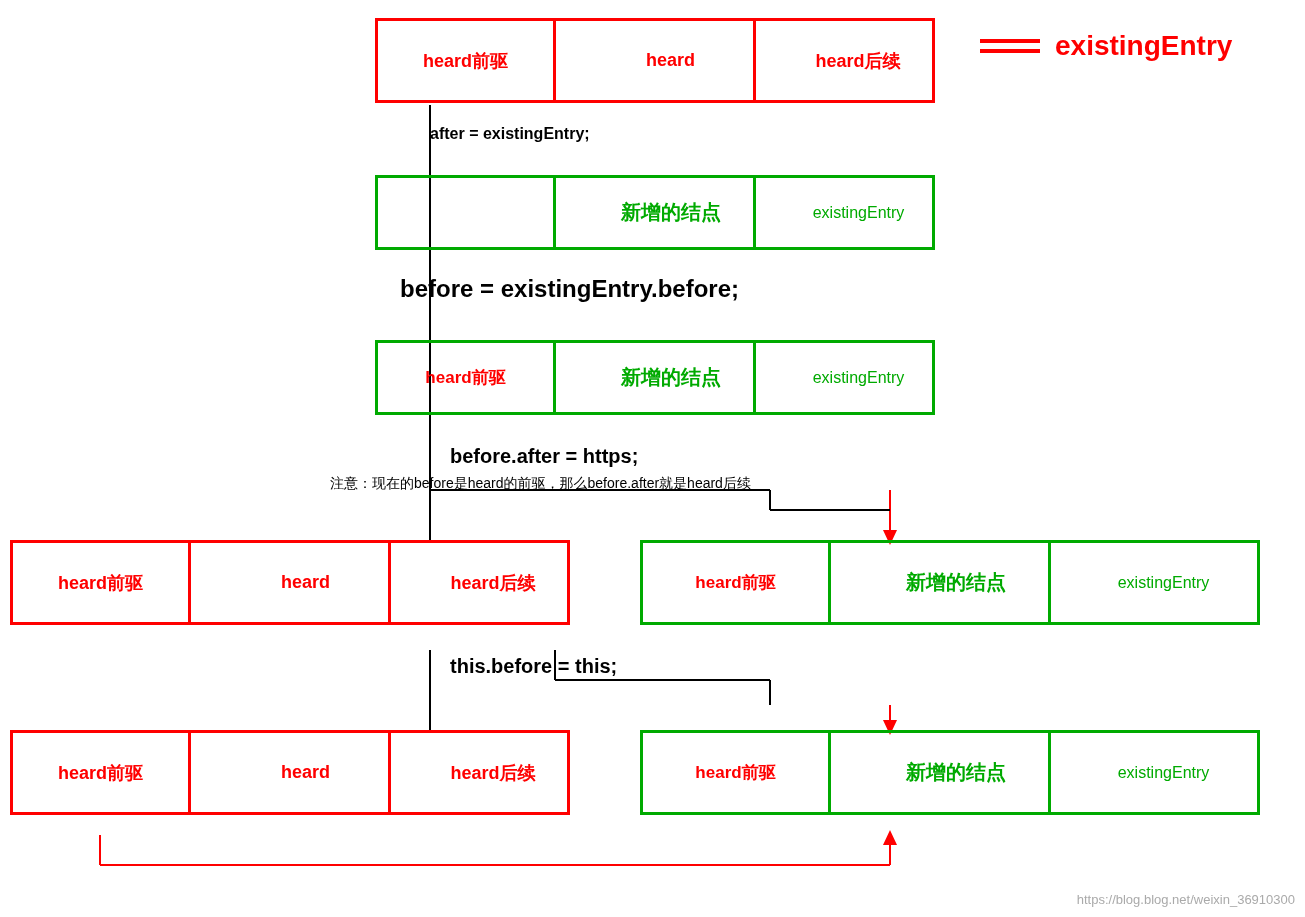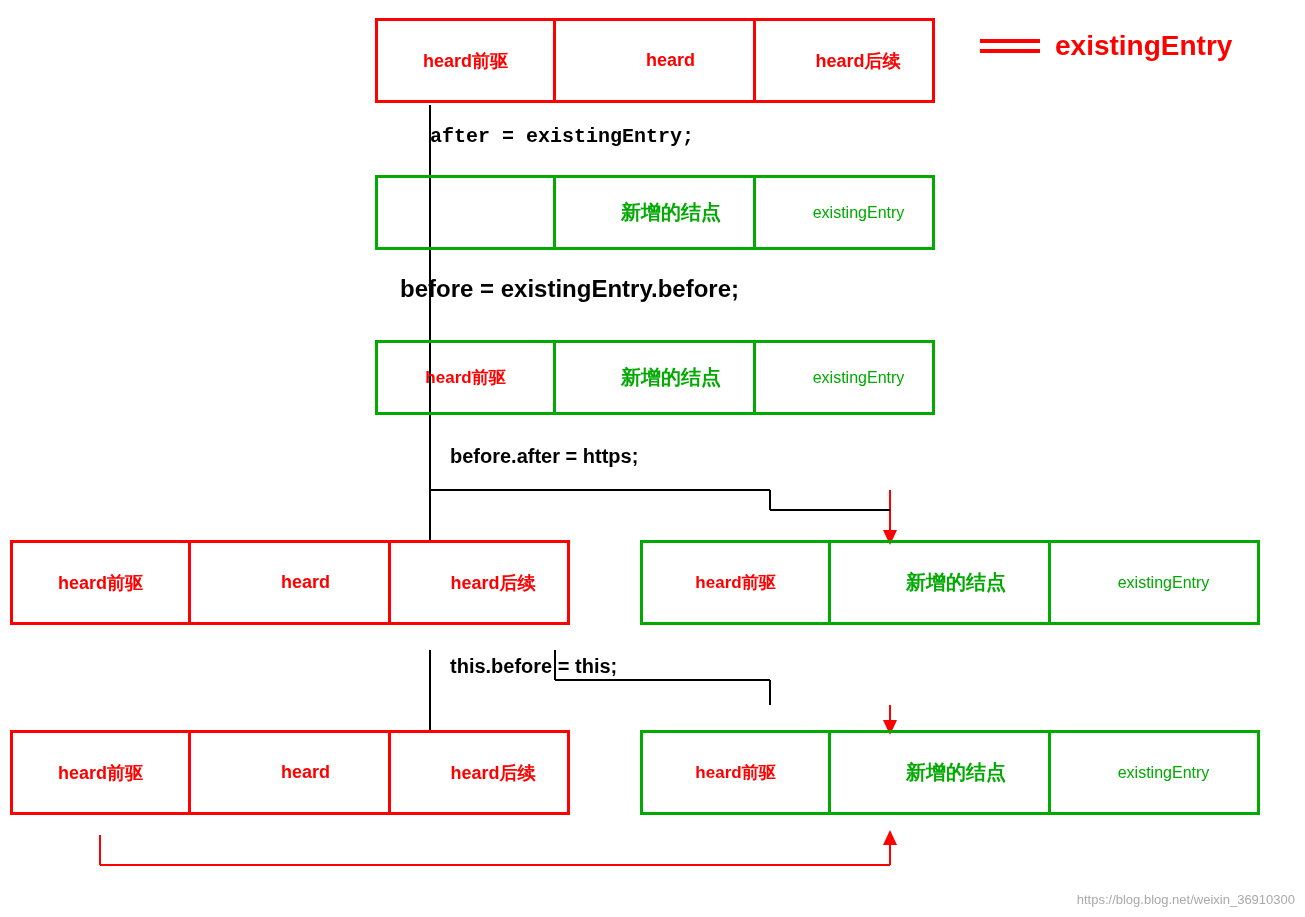--- a/index.html
+++ b/index.html
@@ -143,38 +143,39 @@
   </div>
 
   <div class="legend" style="top: 30px; left: 980px;">
     <div class="legend-lines">
       <div class="legend-line"></div>
       <div class="legend-line"></div>
     </div>
     <div class="legend-label">existingEntry</div>
   </div>
 
-  <div class="label-text" style="top: 125px; left: 430px; font-size: 20px; font-family: Liberation Mono, monospace;">after  = existingEntry;</div>
+  <div class="label-text" style="top: 125px; left: 430px; font-size: 16px;">after  = existingEntry;</div>
 
   <div class="node-box green-border" style="top: 175px; left: 375px; width: 560px; height: 75px;">
     <div class="cell" style="min-width:175px; border-color:#00aa00;"></div>
     <div class="cell green-text" style="min-width:200px; border-color:#00aa00; font-size:20px;">新增的结点</div>
     <div class="cell green-text" style="min-width:175px; border-color:#00aa00; font-size:16px; font-weight:normal;">existingEntry</div>
   </div>
 
   <div class="label-text" style="top: 275px; left: 400px; font-size: 24px;">before = existingEntry.before;</div>
 
   <div class="node-box green-border" style="top: 340px; left: 375px; width: 560px; height: 75px;">
     <div class="cell red-text" style="min-width:175px; border-color:#00aa00; font-size:17px;">heard前驱</div>
     <div class="cell green-text" style="min-width:200px; border-color:#00aa00; font-size:20px;">新增的结点</div>
     <div class="cell green-text" style="min-width:175px; border-color:#00aa00; font-size:16px; font-weight:normal;">existingEntry</div>
   </div>
 
   <div class="label-text" style="top: 445px; left: 450px; font-size: 20px;">before.after = https;</div>
 
+  <div class="label-text normal" style="top: 475px; left: 330px; font-size: 14px; font-weight: normal;">注意：现在的before是heard的前驱，那么before.after就是heard后续</div>
 
   <div class="node-box red-border" style="top: 540px; left: 10px; width: 560px; height: 85px;">
     <div class="cell red-text" style="min-width:175px; border-color:#ff0000; font-size:18px;">heard前驱</div>
     <div class="cell red-text" style="min-width:200px; border-color:#ff0000;">heard</div>
     <div class="cell red-text" style="min-width:175px; border-color:#ff0000; font-size:18px;">heard后续</div>
   </div>
 
   <div class="node-box green-border" style="top: 540px; left: 640px; width: 620px; height: 85px;">
     <div class="cell red-text" style="min-width:185px; border-color:#00aa00; font-size:17px;">heard前驱</div>
     <div class="cell green-text" style="min-width:220px; border-color:#00aa00; font-size:20px;">新增的结点</div>

